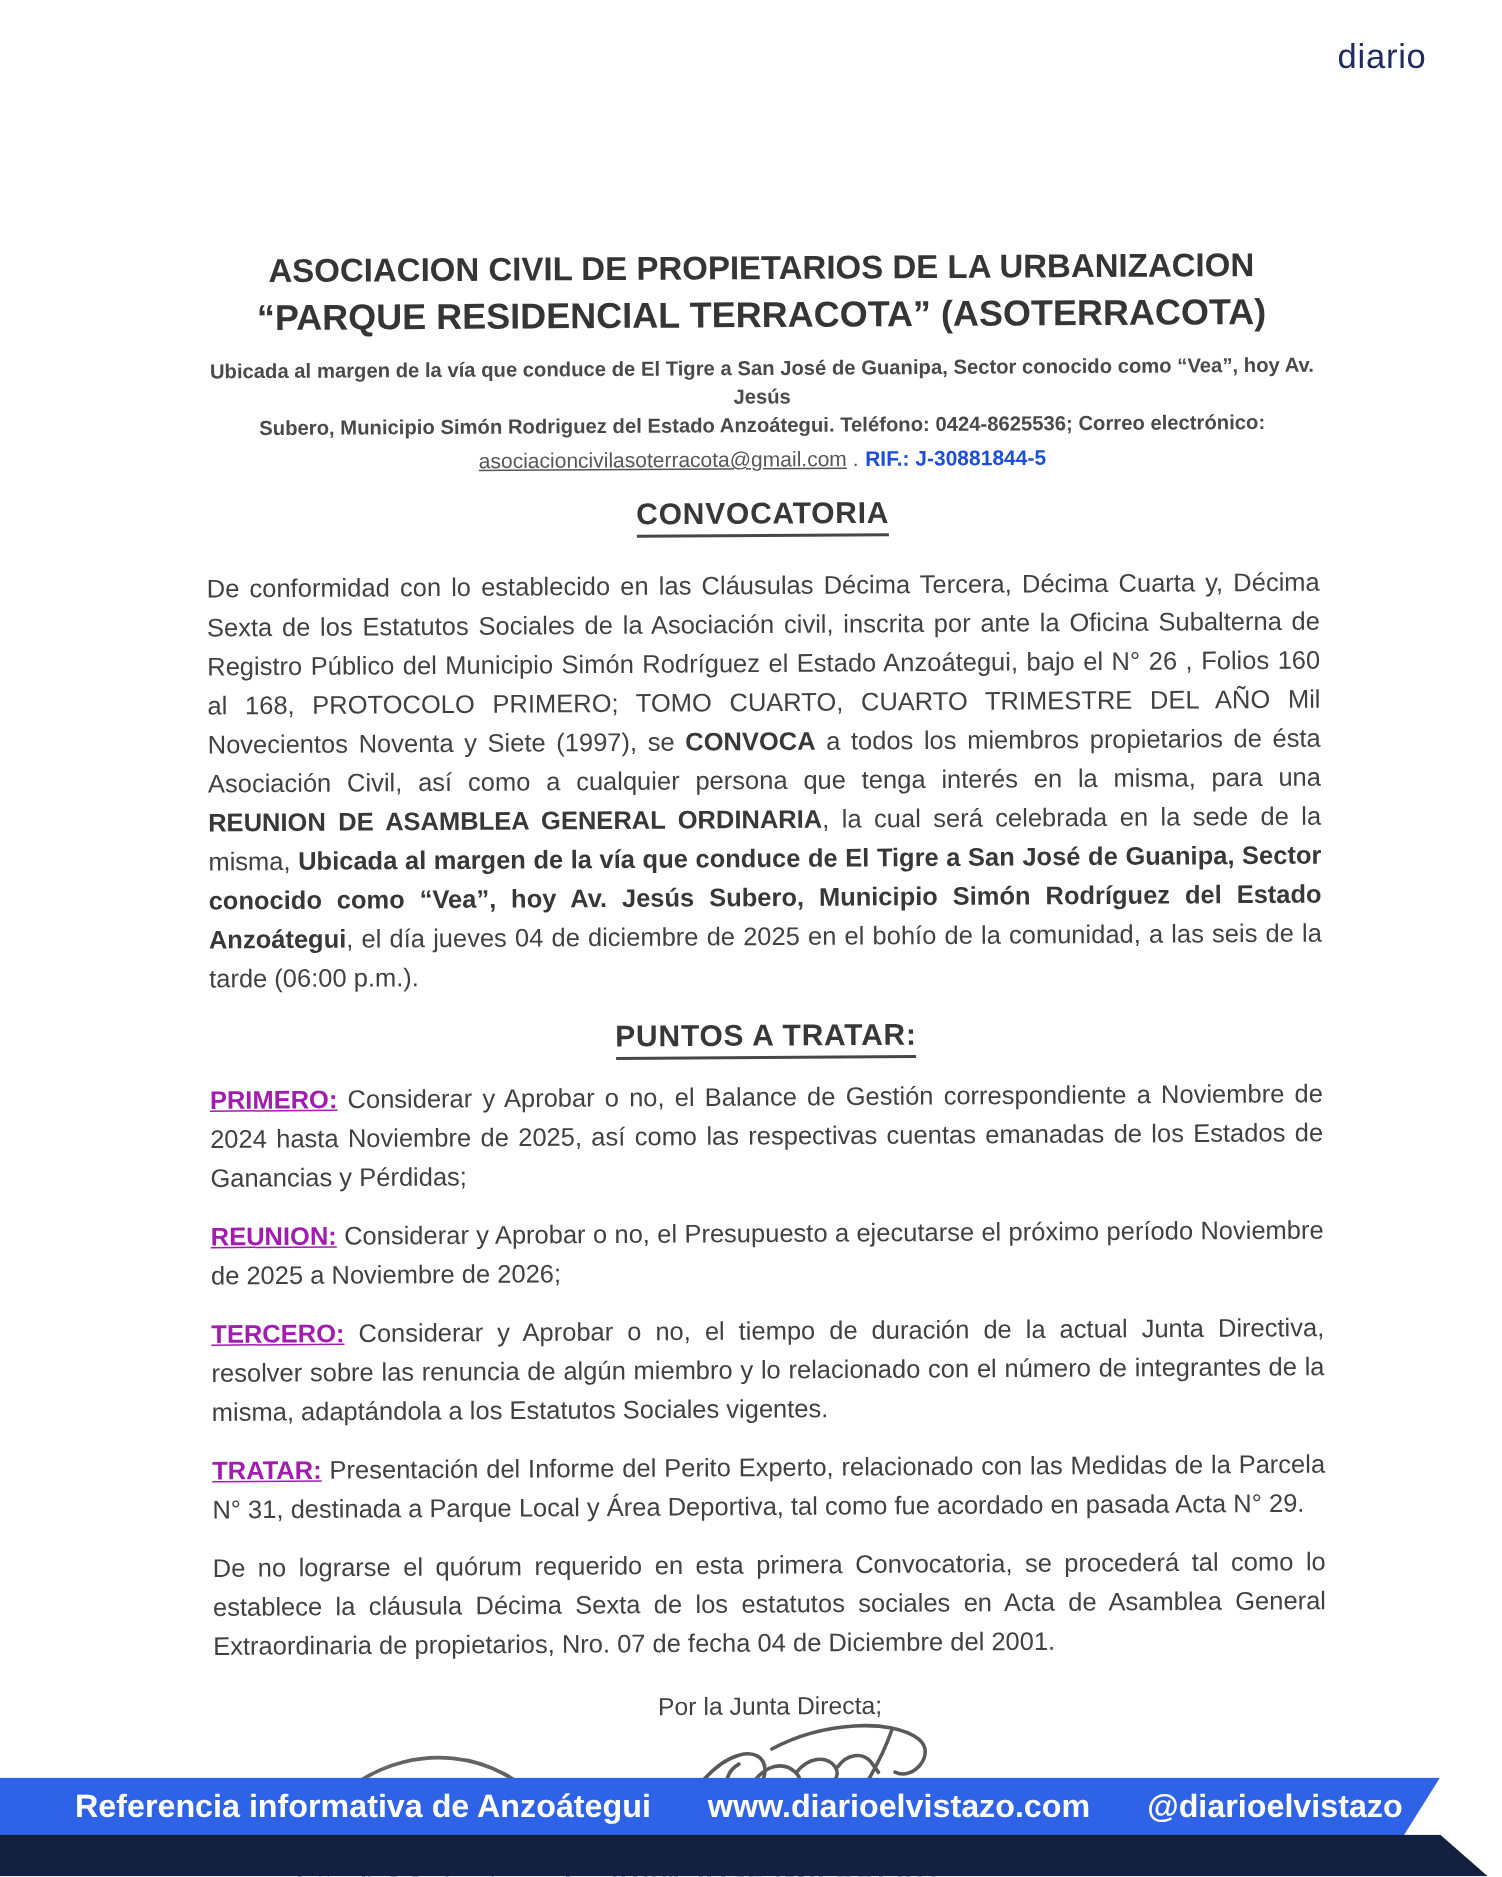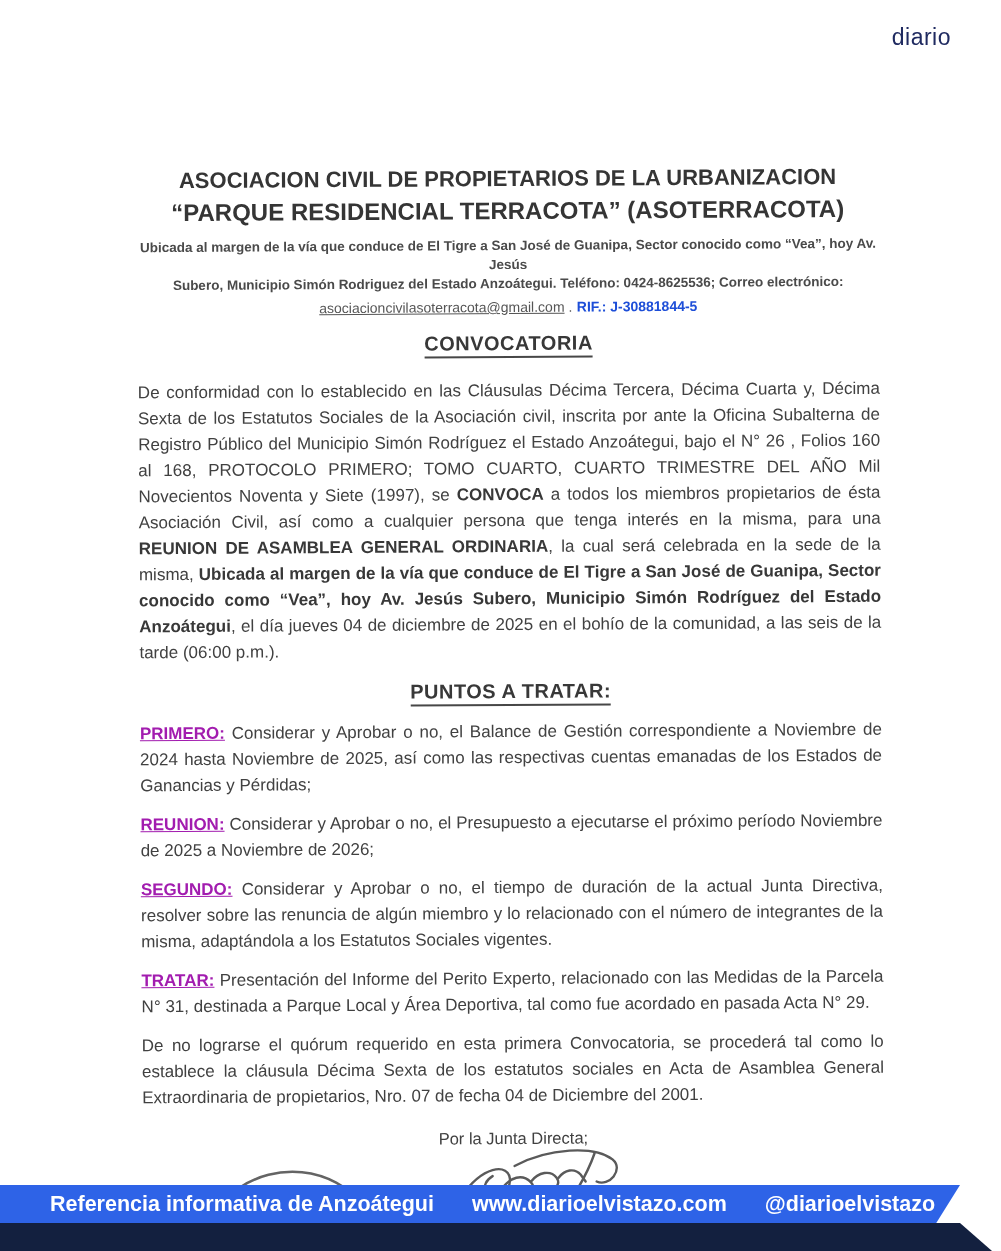--- a/index.html
+++ b/index.html
@@ -99,21 +99,21 @@
   </div>
 
   <p class="doc-p intro"><span>De conformidad con lo establecido en las Cláusulas Décima Tercera, Décima Cuarta y, Décima Sexta de los Estatutos Sociales de la Asociación civil, inscrita por ante la Oficina Subalterna de Registro Público del Municipio Simón Rodríguez el Estado Anzoátegui, bajo el N° 26 , Folios 160 al 168, PROTOCOLO PRIMERO; TOMO CUARTO, CUARTO TRIMESTRE DEL AÑO Mil Novecientos Noventa y Siete (1997), se </span><span class="b">CONVOCA</span><span> a todos los miembros propietarios de ésta Asociación Civil, así como a cualquier persona que tenga interés en la misma, para una </span><span class="b">REUNION DE ASAMBLEA GENERAL ORDINARIA</span><span>, la cual será celebrada en la sede de la misma, </span><span class="b">Ubicada al margen de la vía que conduce de El Tigre a San José de Guanipa, Sector conocido como “Vea”, hoy Av. Jesús Subero, Municipio Simón Rodríguez del Estado Anzoátegui</span><span>, el día jueves 04 de diciembre de 2025 en el bohío de la comunidad, a las seis de la tarde (06:00 p.m.).</span></p>
 
   <div class="puntos-wrap">
     <span class="doc-h">PUNTOS A TRATAR:</span>
   </div>
 
   <p class="doc-p punto"><span class="punto-label">PRIMERO:</span><span> Considerar y Aprobar o no, el Balance de Gestión correspondiente a Noviembre de 2024 hasta Noviembre de 2025, así como las respectivas cuentas emanadas de los Estados de Ganancias y Pérdidas;</span></p>
   <p class="doc-p punto"><span class="punto-label">REUNION:</span><span> Considerar y Aprobar o no, el Presupuesto a ejecutarse el próximo período Noviembre de 2025 a Noviembre de 2026;</span></p>
-  <p class="doc-p punto"><span class="punto-label">SEGUNDO:</span><span> Considerar y Aprobar o no, el tiempo de duración de la actual Junta Directiva, resolver sobre las renuncia de algún miembro y lo relacionado con el número de integrantes de la misma, adaptándola a los Estatutos Sociales vigentes.</span></p>
+  <p class="doc-p punto"><span class="punto-label">TERCERO:</span><span> Considerar y Aprobar o no, el tiempo de duración de la actual Junta Directiva, resolver sobre las renuncia de algún miembro y lo relacionado con el número de integrantes de la misma, adaptándola a los Estatutos Sociales vigentes.</span></p>
   <p class="doc-p punto"><span class="punto-label">TRATAR:</span><span> Presentación del Informe del Perito Experto, relacionado con las Medidas de la Parcela N° 31, destinada a Parque Local y Área Deportiva, tal como fue acordado en pasada Acta N° 29.</span></p>
 
   <p class="doc-p closing">De no lograrse el quórum requerido en esta primera Convocatoria, se procederá tal como lo establece la cláusula Décima Sexta de los estatutos sociales en Acta de Asamblea General Extraordinaria de propietarios, Nro. 07 de fecha 04 de Diciembre del 2001.</p>
 
   <div class="por-la">Por la Junta Directa;</div>
 
   <div class="sig-area">
 
     <svg class="stamp" width="196" height="176" viewBox="0 0 200 180">
       <defs>

